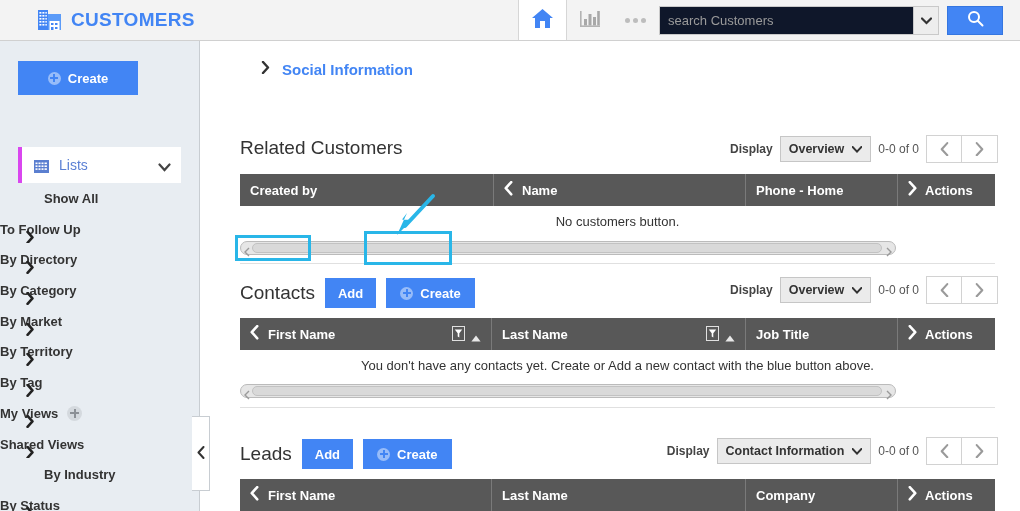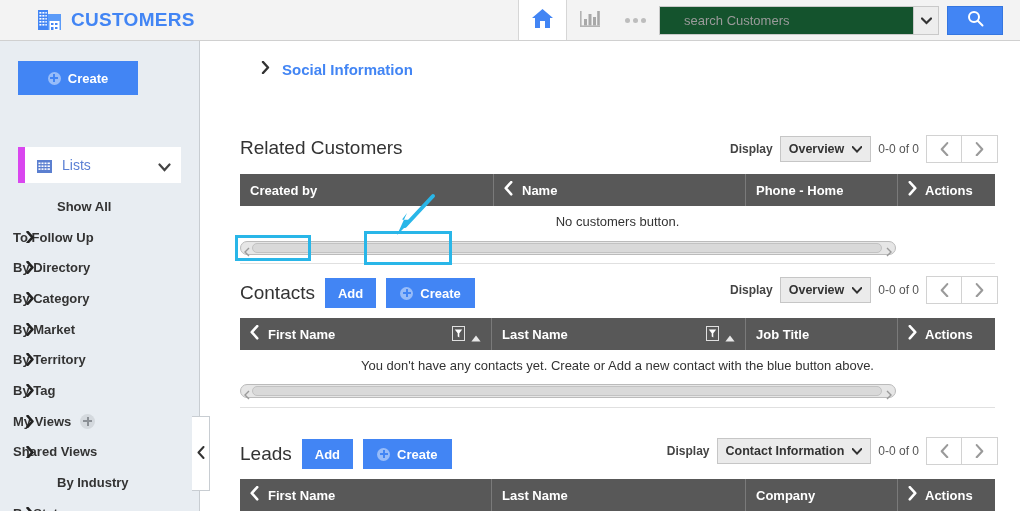--- a/index.html
+++ b/index.html
@@ -34,21 +34,21 @@
   .tool-chart {
     width: 46px; height: 40px; display: flex; align-items: center; justify-content: center;
   }
   .tool-dots {
     width: 44px; height: 40px; display: flex; align-items: center; justify-content: center; gap: 3px;
   }
   .dot { width: 5px; height: 5px; border-radius: 50%; background: #bdbdbd; }
   .search-wrap { display: flex; align-items: center; height: 29px; margin-left: 2px; }
   .search-input {
     width: 254px; height: 29px; border: 1px solid #c9c9c9; border-right: none;
-    background: #14532d; font-size: 13px; color: #9a9a9a; padding: 0 24px;
+    background: #0f172a; font-size: 13px; color: #9a9a9a; padding: 0 8px;
     font-family: "Liberation Sans", sans-serif; outline: none;
   }
   .search-input::placeholder { color: #9a9a9a; }
   .search-drop {
     width: 26px; height: 29px; background: #ededed; border: 1px solid #c9c9c9;
     display: flex; align-items: center; justify-content: center;
   }
   .search-btn {
     width: 56px; height: 29px; background: #4285f4; border: 1px solid #3576e0;
     margin-left: 8px; display: flex; align-items: center; justify-content: center;
@@ -72,31 +72,31 @@
     position: relative; display: inline-block;
   }
   .plus-circ::before, .plus-circ::after {
     content: ''; position: absolute; background: #4285f4;
   }
   .plus-circ::before { left: 2.5px; top: 5.5px; width: 8px; height: 2px; }
   .plus-circ::after  { top: 2.5px; left: 5.5px; height: 8px; width: 2px; }
 
   .lists-item {
     position: absolute; left: 18px; top: 106px; width: 163px; height: 36px;
-    background: #fff; border-left: 7px solid #d946ef;
+    background: #fff; border-left: 4px solid #d946ef;
     display: flex; align-items: center; cursor: pointer;
   }
   .grid-icon { margin-left: 12px; width: 15px; height: 13px; display: block; }
   .lists-label { margin-left: 10px; color: #5a7fd4; font-size: 14px; }
   .lists-chev { position: absolute; right: 10px; top: 11px; }
 
   .nav { position: absolute; left: 0; top: 150px; width: 200px; }
   .nav-item {
-    height: 30.7px; display: flex; align-items: center; cursor: pointer;
-    font-size: 13px; color: #333; font-weight: bold; position: relative; padding-left: 13px;
+    height: 30.7px; display: flex; cursor: pointer;
+    font-size: 13px; color: #333; font-weight: bold; position: relative;
   }
   .nav-chev { position: absolute; left: 26px; top: 9px; }
   .nav-label { }
   .nav-item.no-chev .nav-label { margin-left: 44px; }
   .badge-plus {
     width: 15px; height: 15px; border-radius: 50%; background: #d4d9de;
     margin-left: 9px; position: relative; display: inline-block;
   }
   .badge-plus::before, .badge-plus::after { content: ''; position: absolute; background: #8b9096; }
   .badge-plus::before { left: 3px; top: 6.5px; width: 9px; height: 2px; }

